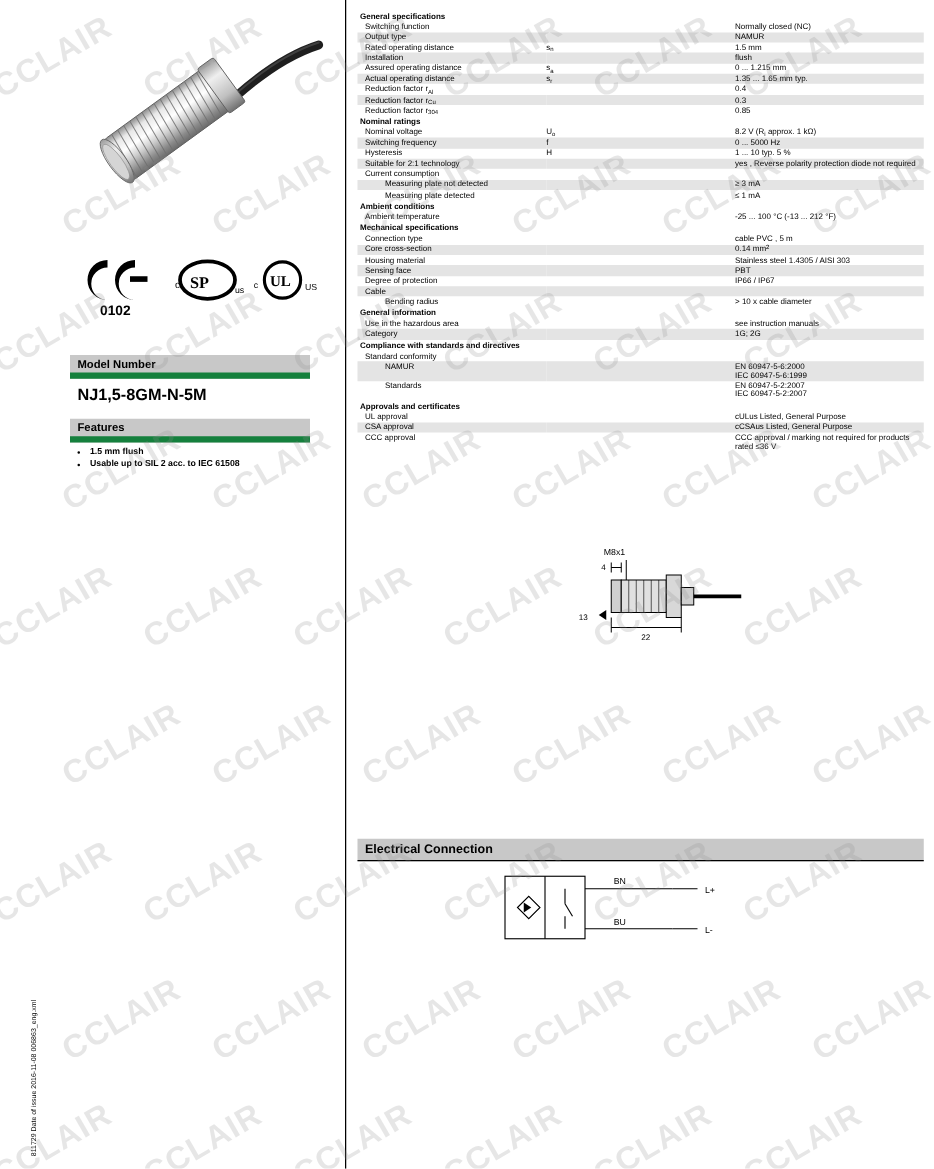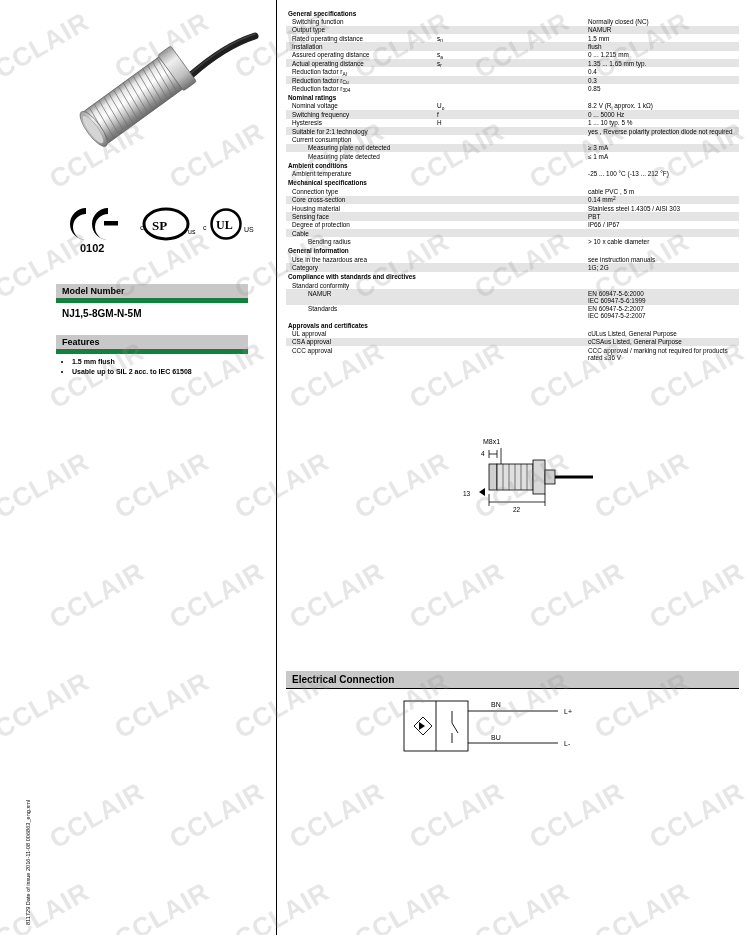--- a/index.html
+++ b/index.html
@@ -61,21 +61,21 @@
     padding: 2px 6px;
     border-bottom: 5px solid #15803d;
     margin: 0;
   }
   #model-block { position: absolute; left: 56px; top: 284px; width: 192px; }
   #features-block { position: absolute; left: 56px; top: 335px; width: 192px; }
   #accessories-block { position: absolute; left: 56px; top: 390px; width: 192px; }
 
   .model-name {
     font-weight: bold;
-    font-size: 10px;
+    font-size: 13px;
     padding: 5px 6px 0 6px;
   }
   .feat-list {
     margin: 4px 0 0 0;
     padding: 0 0 0 16px;
     font-size: 7px;
     font-weight: bold;
   }
   .feat-list li { margin-bottom: 3px; }
   .acc-title { font-weight: bold; font-size: 7px; padding: 5px 6px 0 6px; }

